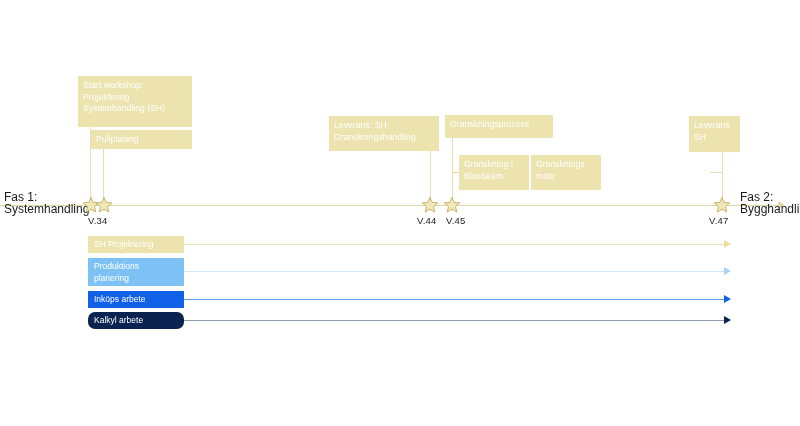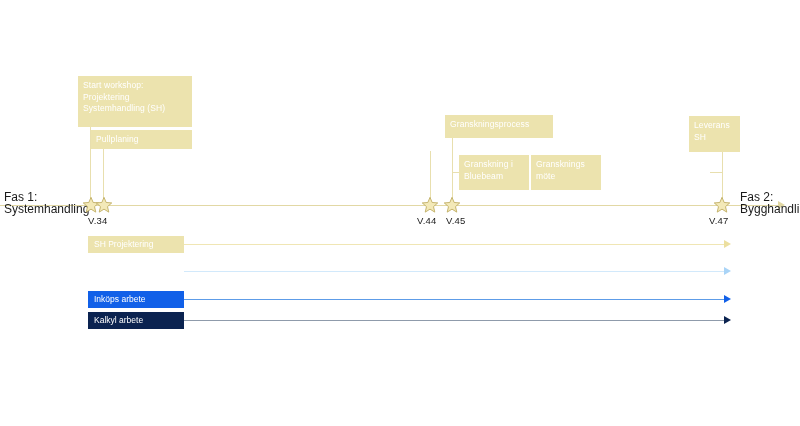--- a/index.html
+++ b/index.html
@@ -121,20 +121,22 @@
   <div class="stem-h" style="left:452px; top:172px; width:8px;"></div>
   <div class="stem" style="left:722px; top:152px; height:53px;"></div>
   <div class="stem-h" style="left:710px; top:172px; width:13px;"></div>
 
   <div class="box" style="left:78px; top:76px; width:114px; height:51px;">Start workshop:
 Projektering
 Systemhandling (SH)</div>
 
   <div class="box" style="left:91px; top:130px; width:101px; height:19px;">Pullplaning</div>
 
+  <div class="box" style="left:329px; top:116px; width:110px; height:35px;">Leverans: SH
+Granskningshandling</div>
 
   <div class="box" style="left:445px; top:115px; width:108px; height:23px;">Granskningsprocess</div>
 
   <div class="box" style="left:459px; top:155px; width:70px; height:35px;">Granskning i
 Bluebeam</div>
 
   <div class="box" style="left:531px; top:155px; width:70px; height:35px;">Gransknings
 möte</div>
 
 
@@ -172,22 +174,24 @@
     <polygon points="10,1.5 12.4,7.2 18.6,7.7 13.9,11.8 15.3,17.9 10,14.6 4.7,17.9 6.1,11.8 1.4,7.7 7.6,7.2" fill="#f3e9b8" stroke="#bfae63" stroke-width="1"></polygon>
   </svg>
   <div class="week-label" style="left:709px; top:215px;">V.47</div>
 
   <div class="lane-line" style="left:184px; top:244px; width:542px; background:#f0e6b4;"></div>
   <div class="lane-arrow" style="left:724px; top:240px; border-left:7px solid #ecdf9f;"></div>
   <div class="lane-label" style="left:88px; top:236px; width:96px; height:17px; background:#ece3ae;">SH Projektering</div>
 
   <div class="lane-line" style="left:184px; top:271px; width:542px; background:#d2e9fb;"></div>
   <div class="lane-arrow" style="left:724px; top:267px; border-left:7px solid #a9d4f7;"></div>
+  <div class="lane-label" style="left:88px; top:258px; width:96px; height:28px; background:#7ec2f5;">Produktions
+planering</div>
 
   <div class="lane-line" style="left:184px; top:299px; width:542px; background:#5d9ce8;"></div>
   <div class="lane-arrow" style="left:724px; top:295px; border-left:7px solid #1160e8;"></div>
   <div class="lane-label" style="left:88px; top:291px; width:96px; height:17px; background:#1160e8;">Inköps arbete</div>
 
   <div class="lane-line" style="left:184px; top:320px; width:542px; background:#8f9bab;"></div>
   <div class="lane-arrow" style="left:724px; top:316px; border-left:7px solid #0b2350;"></div>
-  <div class="lane-label" style="left:88px; top:312px; width:96px; height:17px; background:#0b2350;">Kalkyl arbete</div>
+  <div class="lane-label" style="left:88px; top:312px; width:96px; height:17px; background:#0b2350;border-radius:7px;">Kalkyl arbete</div>
 
 </div>
 
 </body></html>

